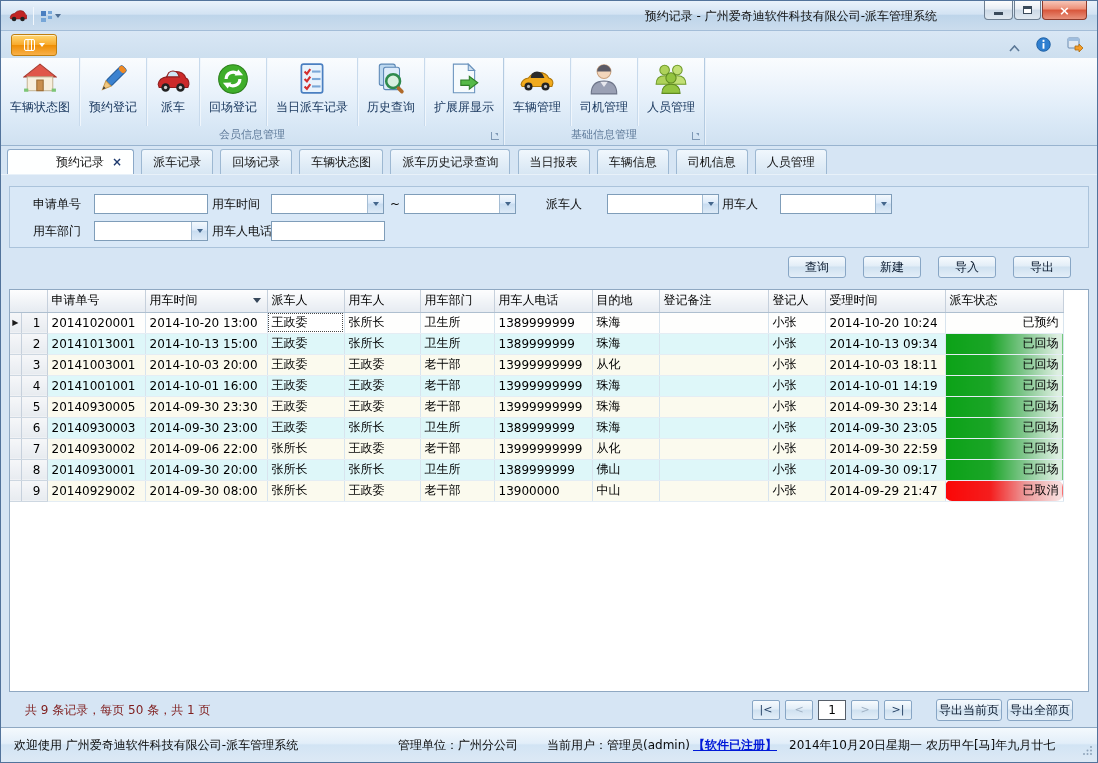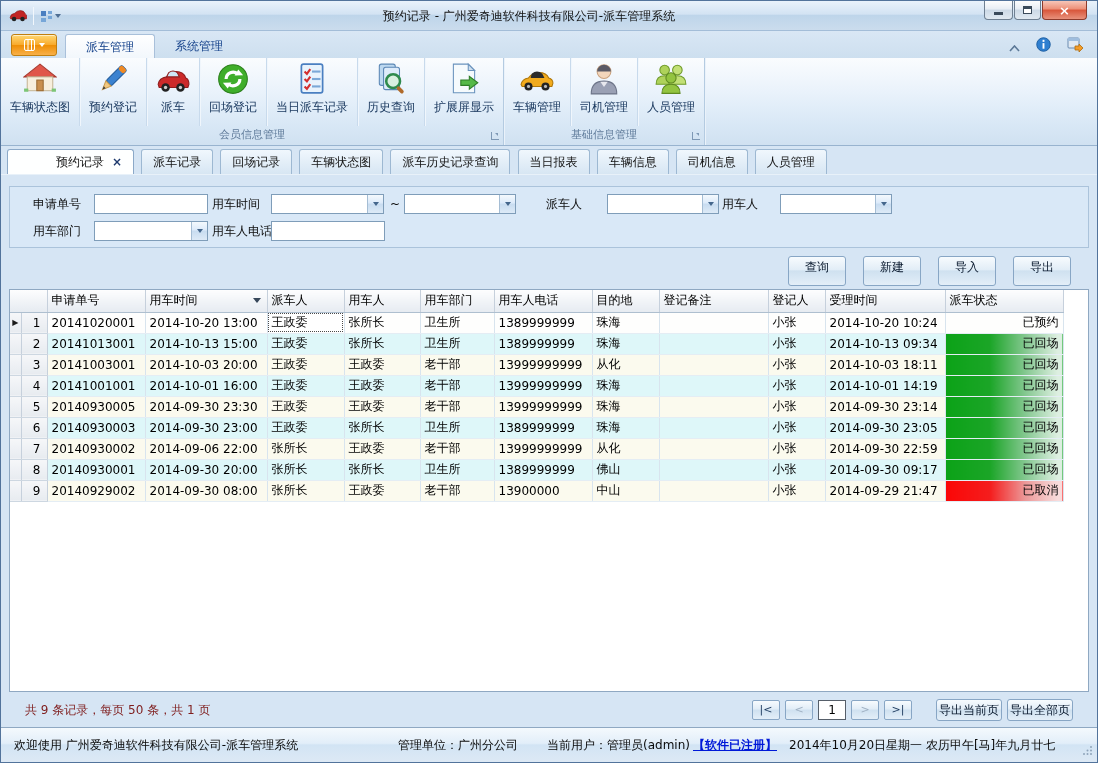--- a/index.html
+++ b/index.html
@@ -9,21 +9,21 @@
 
   
   .titlebar { position:absolute; top:0; left:0; right:0; height:30px;
     background:linear-gradient(#e9f2fb,#d3e3f3 45%,#bed5ea 50%,#cbdced);
     border-bottom:1px solid #a3bdd8; }
   .titlebar-left { position:absolute; left:8px; top:0; height:30px; display:flex; align-items:center; gap:6px; }
   .tb-sep { width:1px; height:18px; background:#aec4da; border-right:1px solid #f2f7fc; }
   .qat { display:flex; align-items:center; gap:2px; }
   .dd-arrow { width:0; height:0; border-left:3px solid transparent; border-right:3px solid transparent; border-top:4px solid #4f6f94; }
   .title { position:absolute; left:120px; right:160px; top:0; height:30px; line-height:30px;
-    text-align:center; font-size:12px; color:#111; white-space:nowrap; overflow:hidden; }
+    text-align:right; font-size:12px; color:#111; white-space:nowrap; overflow:hidden; }
   .win-controls { position:absolute; right:10px; top:0; display:flex; }
   .win-btn { height:19px; border:1px solid #6e7f91; border-top:none; border-radius:0 0 4px 4px;
     background:linear-gradient(#fdfdfd,#e7edf4 45%,#ccd9e6 50%,#e0e9f1);
     display:flex; align-items:center; justify-content:center; margin-left:1px; }
   .win-btn.min { width:29px; } .win-btn.max { width:27px; }
   .win-btn.close { width:45px; background:linear-gradient(#f6c6b8,#ec8f77 45%,#d8553a 50%,#e8917c); border-color:#8d3a2b; color:#fff; font-weight:bold; font-size:13px; line-height:1; }
   .glyph-min { width:9px; height:3px; background:#3a4a5a; margin-top:6px; }
   .glyph-max { width:9px; height:8px; border:1px solid #3a4a5a; border-top:3px solid #3a4a5a; background:#fff; }
 
   
@@ -75,21 +75,21 @@
   .sp-input { position:absolute; height:20px; border:1px solid #7f9db9; background:#fff;
     font-size:12px; padding:0 3px; font-family:inherit; }
   .combo { position:absolute; height:20px; border:1px solid #7f9db9; background:#fff; }
   .combo .cbtn { position:absolute; right:0; top:0; bottom:0; width:16px;
     background:linear-gradient(#f4f9fd,#dceafa 45%,#c8dcf0 50%,#ddeaf7); border-left:1px solid #a5bdd4;
     display:flex; align-items:center; justify-content:center; }
   .combo .dd-arrow { border-top-color:#44668c; }
   .row1 { top:7px; } .row2 { top:34px; }
 
   .actions { position:absolute; top:81px; right:26px; display:flex; gap:17px; }
-  .btn { width:58px; height:30px; font-size:12px; color:#06162b; text-align:center; line-height:20px;
+  .btn { width:58px; height:22px; font-size:12px; color:#06162b; text-align:center; line-height:20px;
     background:linear-gradient(#f7fbfe,#e2edf7 45%,#cfe1f0 50%,#e3eef8); border:1px solid #88a6c5;
     border-radius:3px; }
 
   
   .grid { position:absolute; top:114px; left:8px; right:8px; height:403px; background:#fff;
     border:1px solid #8fa8c2; overflow:hidden; }
   table { border-collapse:collapse; table-layout:fixed; width:1053px; }
   th { height:22px; background:linear-gradient(#fdfdfe,#e6ebf1); border-right:1px solid #c6d0dc;
     border-bottom:1px solid #aebfcf; font-weight:normal; font-size:12px; text-align:left;
     padding:0 4px; color:#000; white-space:nowrap; overflow:hidden; }
@@ -101,21 +101,21 @@
     border-bottom:1px solid #e4edf4; white-space:nowrap; overflow:hidden; color:#000; }
   tr.odd td { background:#fbfaee; }
   tr.even td { background:#def7f9; }
   tr.current td { background:#fefefd; }
   .grid td.ind { background:linear-gradient(#f6f7f9,#e7ebf0); border-right:1px solid #c6d0dc;
     border-bottom:1px solid #cdd7e1; padding:0; text-align:center; font-size:8px; color:#1a1a1a; }
   .grid td.rownum { background:linear-gradient(#f6f7f9,#e7ebf0); border-right:1px solid #c6d0dc;
     border-bottom:1px solid #cdd7e1; text-align:right; padding-right:6px; }
   .grid td.status { text-align:right; }
   .grid td.status.returned { background:linear-gradient(90deg,#0ba217 0%,#1ba527 38%,#83c78f 68%,#ddefe1 96%); }
-  .grid td.status.cancelled { background:linear-gradient(90deg,#fb0606 0%,#f41d1d 38%,#ec9898 68%,#f8dcdc 96%); }
+  .grid td.status.cancelled { background:linear-gradient(90deg,#fb0606 0%,#f41d1d 38%,#ec9898 68%,#f8dcdc 96%);border-radius:7px; }
   .grid td.sel { background:#fff; outline:1px dotted #4a4a4a; outline-offset:-2px; }
 
   
   .grid-footer { position:absolute; top:522px; left:8px; right:8px; height:26px; }
   .summary { position:absolute; left:16px; top:0; height:26px; line-height:26px; font-size:12px; color:#7f1d1d; }
   .pager { position:absolute; right:16px; top:2px; display:flex; align-items:center; gap:5px; }
   .pbtn { width:28px; height:20px; font-size:11px; color:#1d3a5e; text-align:center; line-height:18px;
     background:linear-gradient(#f7fbfe,#e2edf7 45%,#cfe1f0 50%,#e3eef8); border:1px solid #88a6c5; border-radius:2px; }
   .pbtn.disabled { color:#9fb0c2; }
   .page-input { width:28px; height:20px; border:1px solid #565f6a; text-align:center; font-size:12px; font-family:inherit; }
@@ -171,24 +171,20 @@
   </div>
 
   <div class="tabrow">
     <div class="app-btn">
       <svg width="11" height="12" viewBox="0 0 11 12">
           <rect x="0.5" y="0.5" width="10" height="11" rx="1.5" fill="none" stroke="#fff"></rect>
           <line x1="4" y1="1" x2="4" y2="11" stroke="#fff"></line>
           <line x1="7.5" y1="1" x2="7.5" y2="11" stroke="#fff"></line>
         </svg>
       <span class="dd-arrow"></span>
-    </div>
-    <div class="ribbon-tabs">
-      <div class="rtab active">派车管理</div>
-      <div class="rtab">系统管理</div>
     </div>
     <div class="tabrow-icons">
       <span>
         <svg width="11" height="7" viewBox="0 0 11 7">
             <polyline points="1,6 5.5,1 10,6" fill="none" stroke="#5b7897" stroke-width="1.6"></polyline>
           </svg>
       </span>
       <span>
         <svg width="15" height="15" viewBox="0 0 16 16">
             <circle cx="8" cy="8" r="7.2" fill="#2f7fd0" stroke="#1b5da0"></circle>

